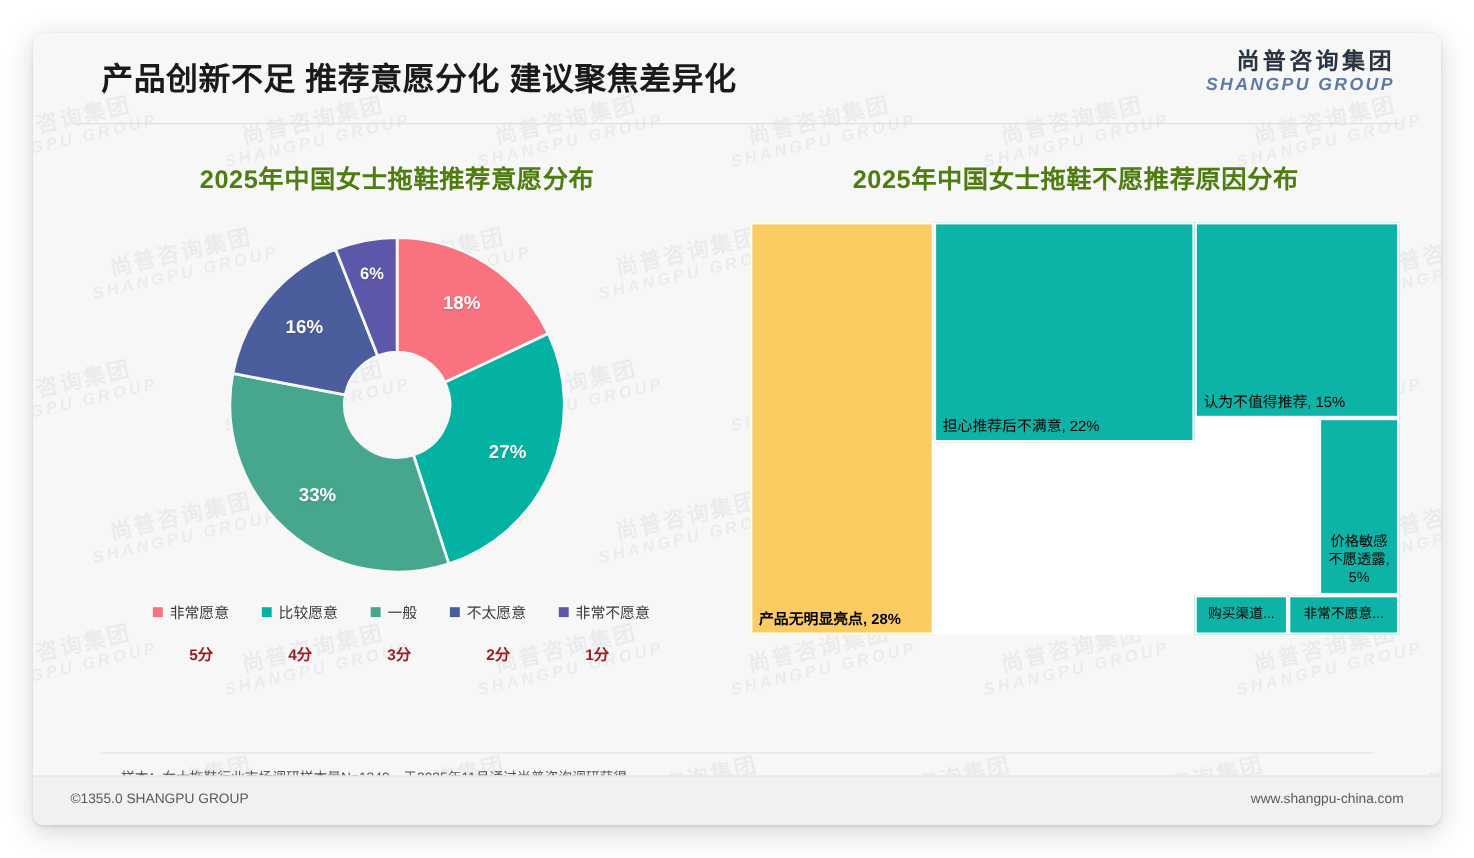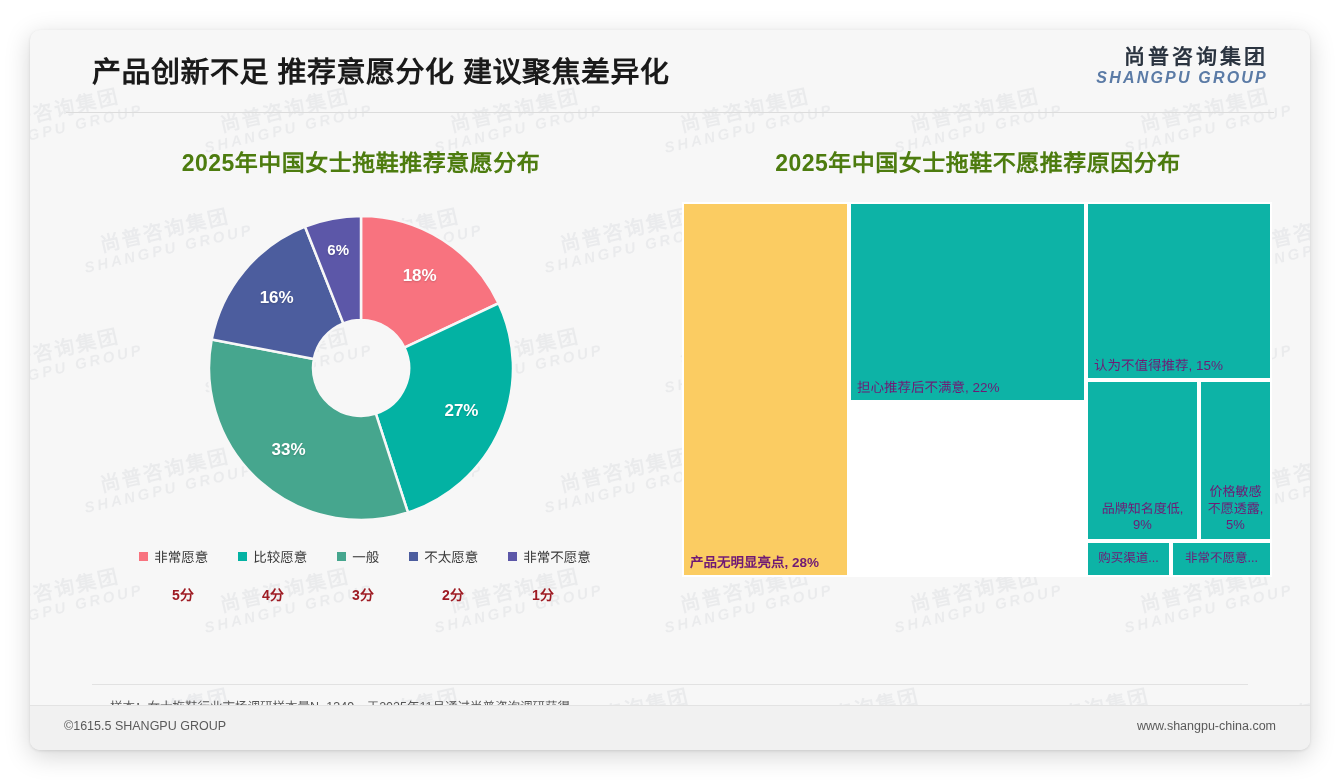--- a/index.html
+++ b/index.html
@@ -87,21 +87,21 @@
   .treemap{
     position:relative;width:590px;height:375px;margin:24px 0 0 4px;
     background:#ffffff;
   }
   .tcell{
     position:absolute;box-sizing:border-box;border:2px solid #ffffff;
     overflow:hidden;
   }
   .tlabel{
     position:absolute;left:0;right:0;bottom:3px;
-    color:#701a75;font-size:13.5px;line-height:1.25;
+    color:#000000;font-size:13.5px;line-height:1.25;
     padding:0 6px;box-sizing:border-box;white-space:nowrap;
   }
   .tlabel.center{
     text-align:center;white-space:normal;word-break:break-all;
   }
   .tlabel.left{text-align:left;}
 
   
   .footnote{
     position:absolute;left:80px;top:666px;z-index:3;
@@ -344,39 +344,36 @@
         <div class="treemap" id="treemap">
             <div class="tcell" style="left: 0px; top: 0px; width: 167px; height: 375px; background: rgb(251, 204, 98); font-weight: bold;">
               <div class="tlabel left" style="font-size: 13.5px;">产品无明显亮点, 28%</div>
             </div>
             <div class="tcell" style="left: 167px; top: 0px; width: 237px; height: 200px; background: rgb(13, 179, 166);">
               <div class="tlabel left" style="font-size: 13.5px;">担心推荐后不满意, 22%</div>
             </div>
             <div class="tcell" style="left: 404px; top: 0px; width: 186px; height: 178px; background: rgb(13, 179, 166);">
               <div class="tlabel left" style="font-size: 13.5px;">认为不值得推荐, 15%</div>
             </div>
-            <div class="tcell" style="left: 404px; top: 178px; width: 113px; height: 161px; background: rgb(13, 179, 166);">
-              <div class="tlabel center" style="font-size: 13px; bottom: 6px;">品牌知名度低, 9%</div>
-            </div>
             <div class="tcell" style="left: 517px; top: 178px; width: 73px; height: 161px; background: rgb(13, 179, 166);">
               <div class="tlabel center" style="font-size: 13px; bottom: 6px;">价格敏感不愿透露, 5%</div>
             </div>
             <div class="tcell" style="left: 404px; top: 339px; width: 85px; height: 36px; background: rgb(13, 179, 166);">
               <div class="tlabel center" style="font-size: 12.5px; bottom: 8px;">购买渠道...</div>
             </div>
             <div class="tcell" style="left: 489px; top: 339px; width: 101px; height: 36px; background: rgb(13, 179, 166);">
               <div class="tlabel center" style="font-size: 12.5px; bottom: 8px;">非常不愿意...</div>
             </div>
           </div>
       </div>
 
     </div>
 
     <div class="footnote-rule"></div>
     <div class="footnote">样本：女士拖鞋行业市场调研样本量N=1349，于2025年11月通过尚普咨询调研获得</div>
 
     <div class="footer">
-      <div class="footer-left">©1615.5 SHANGPU GROUP</div>
+      <div class="footer-left">©1355.0 SHANGPU GROUP</div>
       <div class="footer-right">www.shangpu-china.com</div>
     </div>
 
   </div>
 </div>
 
 </body></html>

